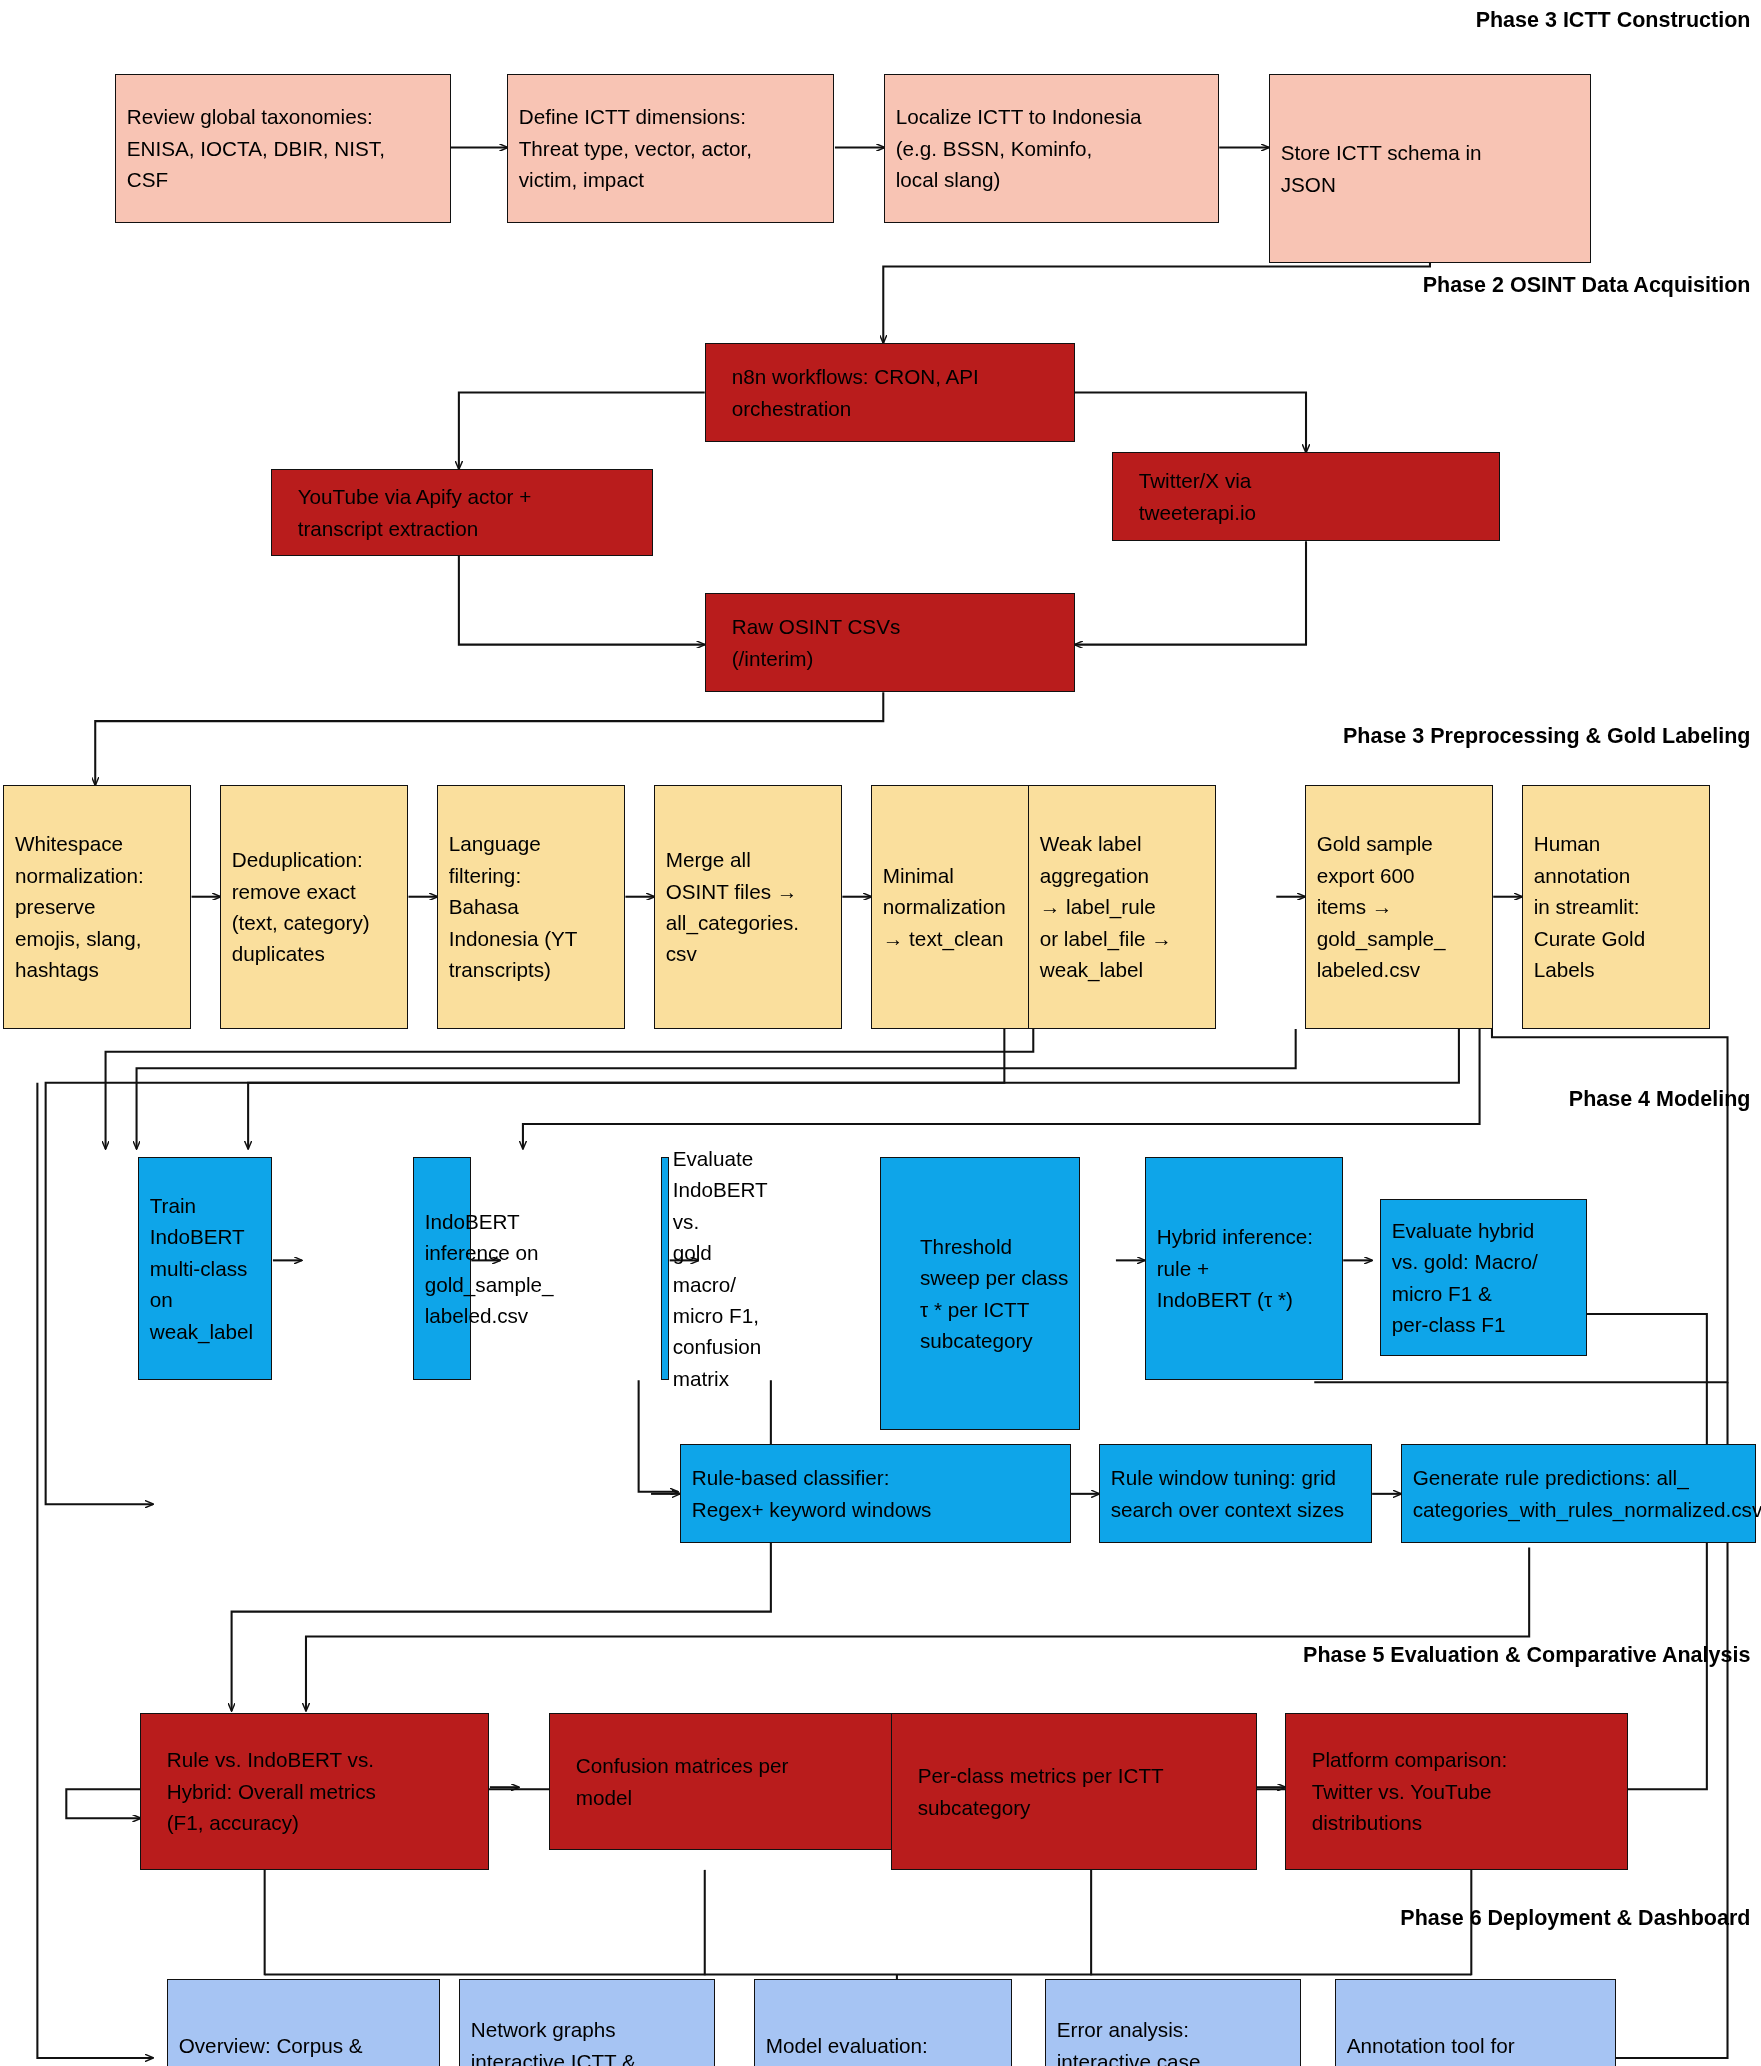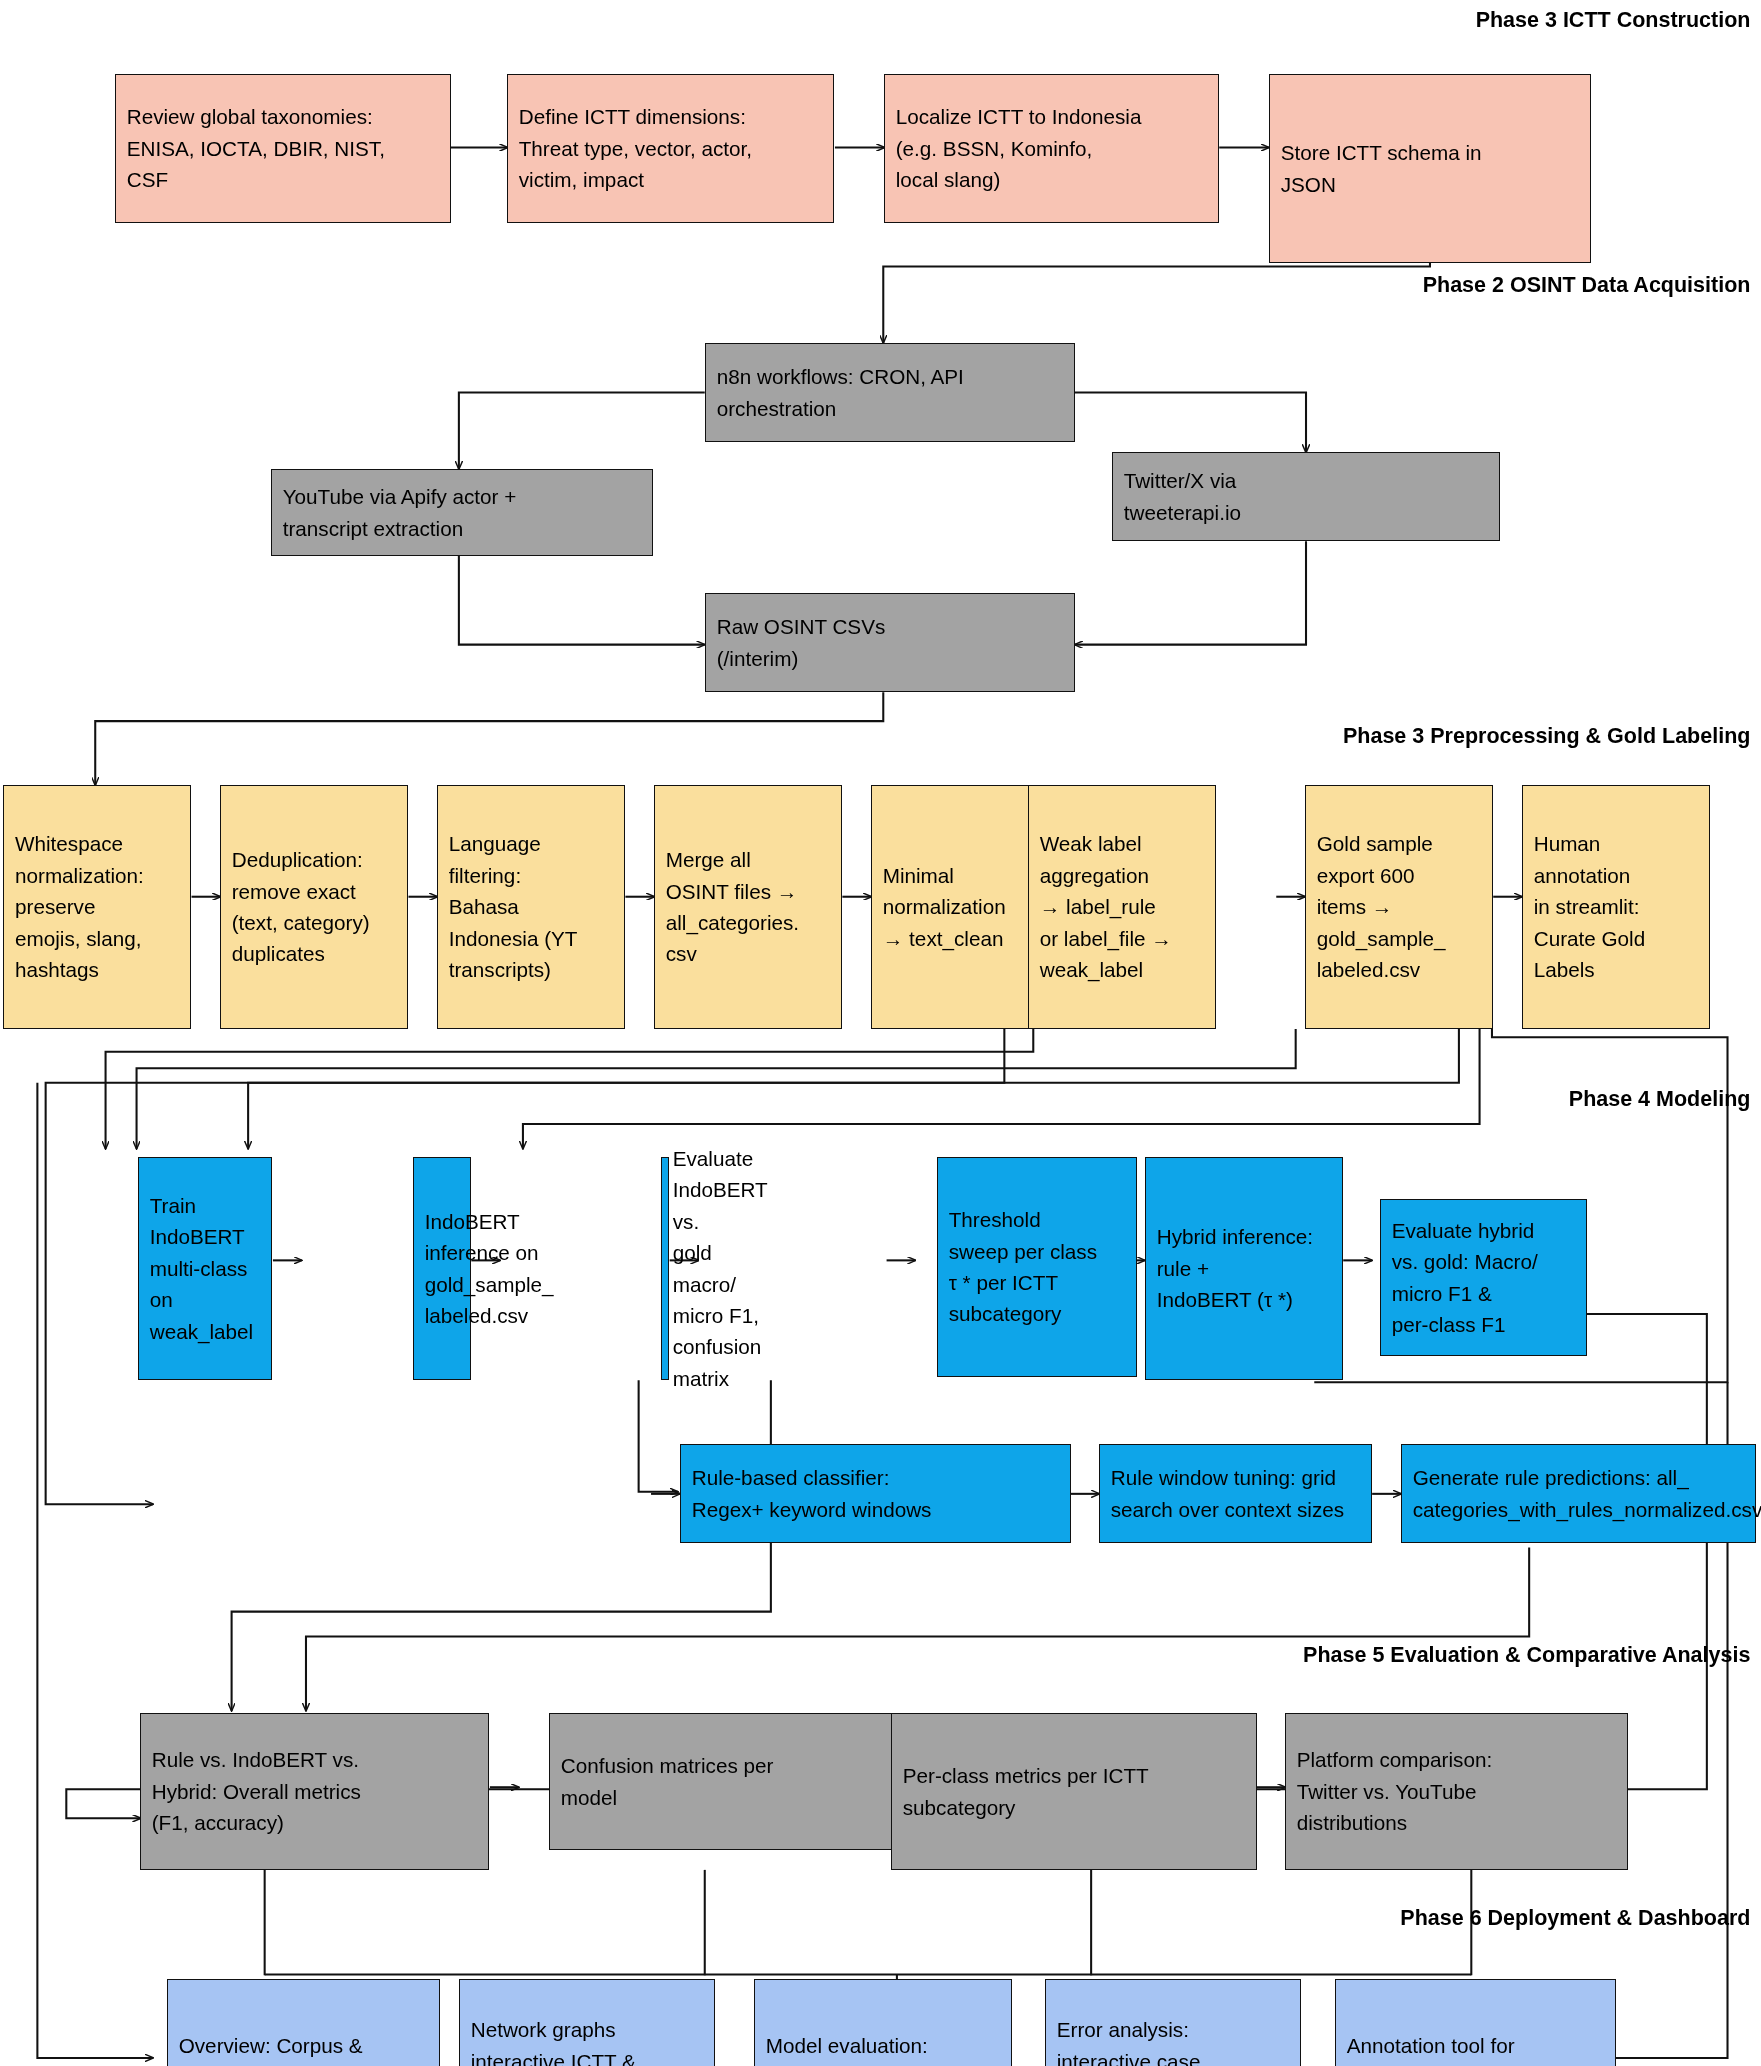--- a/index.html
+++ b/index.html
@@ -2,21 +2,21 @@
 <html style="font-size:6.6px"><head>
 <meta charset="utf-8">
 <style>
   html,body{margin:0;padding:0;background:#ffffff;}
   body{font-family:"Liberation Sans","DejaVu Sans",sans-serif;}
   #stage{position:relative;width:1762px;height:2298px;background:#fff;overflow:hidden;}
   svg.edges{position:absolute;left:0;top:0;width:1762px;height:2298px;pointer-events:none;}
   .node{position:absolute;box-sizing:border-box;border:1.2px solid #111;display:flex;align-items:center;justify-content:flex-start;}
   .node .txt{padding:0 10.7px;font-size:20.7px;line-height:1.52;color:#000;white-space:pre-line;}
   .c-pink{background:#f8c4b4;}
-  .c-green{background:#a3a3a3;}
+  .c-green{background:#b91c1c;padding-left:15px;}
   .c-yellow{background:#fadf9d;}
   .c-purple{background:#0ea5e9;}
   .c-blue{background:#a6c4f3;}
   .phase-label{position:absolute;font-size:21.5px;font-weight:bold;color:#000;white-space:nowrap;text-align:right;}
 </style>
 </head>
 <body>
 
 <div id="stage">
 
@@ -204,21 +204,21 @@
 gold_sample_
 labeled.csv</span>
     </div>
   <div class="node c-purple" style="left:661px;top:1157px;width:8.3px;height:223px;">
     <span class="txt">Evaluate
 IndoBERT vs.
 gold macro/
 micro F1,
 confusion matrix</span>
     </div>
-  <div class="node c-purple" style="left:937px;top:1157px;width:200px;height:220px;">
+  <div class="node c-purple" style="left:880px;top:1157px;width:200px;height:273px;justify-content:flex-end;">
     <span class="txt">Threshold
 sweep per class
 τ * per ICTT
 subcategory</span>
     </div>
   <div class="node c-purple" style="left:1145px;top:1157px;width:198px;height:223px;">
     <span class="txt">Hybrid inference:
 rule +
 IndoBERT (τ *)</span>
     </div>

